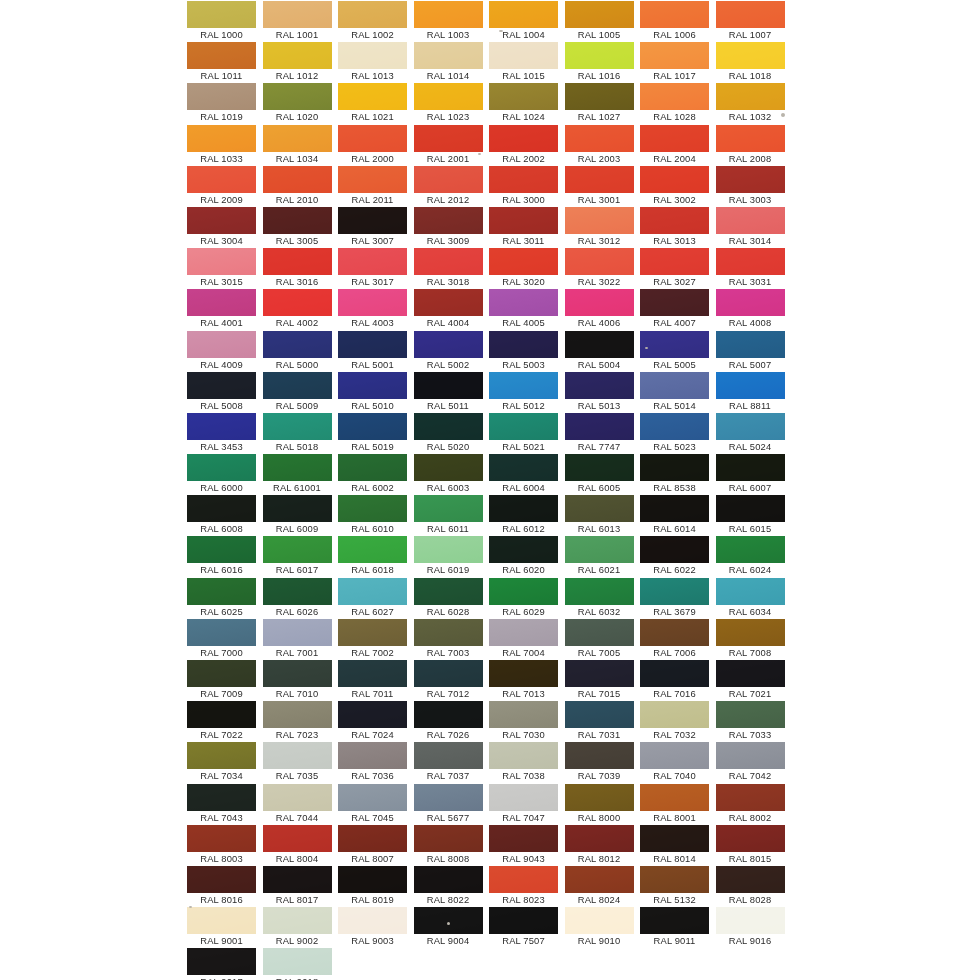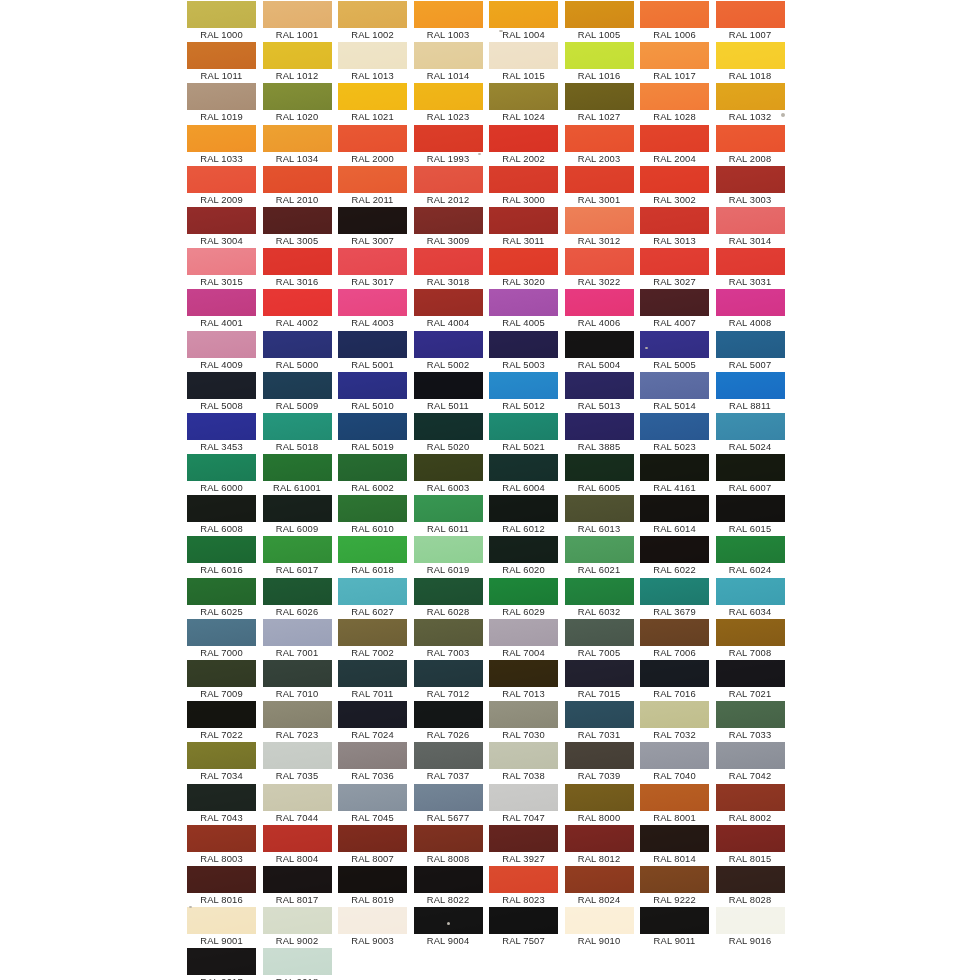--- a/index.html
+++ b/index.html
@@ -180,21 +180,21 @@
       <div class="swatch-cell">
         <span class="swatch-chip" style="background-color: rgb(236, 156, 47);"></span>
         <span class="swatch-label">RAL 1034</span>
       </div>
       <div class="swatch-cell">
         <span class="swatch-chip" style="background-color: rgb(231, 84, 49);"></span>
         <span class="swatch-label">RAL 2000</span>
       </div>
       <div class="swatch-cell">
         <span class="swatch-chip" style="background-color: rgb(218, 59, 39);"></span>
-        <span class="swatch-label">RAL 1993</span>
+        <span class="swatch-label">RAL 2001</span>
       </div>
       <div class="swatch-cell">
         <span class="swatch-chip" style="background-color: rgb(218, 53, 38);"></span>
         <span class="swatch-label">RAL 2002</span>
       </div>
       <div class="swatch-cell">
         <span class="swatch-chip" style="background-color: rgb(232, 84, 48);"></span>
         <span class="swatch-label">RAL 2003</span>
       </div>
       <div class="swatch-cell">
@@ -412,21 +412,21 @@
       <div class="swatch-cell">
         <span class="swatch-chip" style="background-color: rgb(19, 48, 44);"></span>
         <span class="swatch-label">RAL 5020</span>
       </div>
       <div class="swatch-cell">
         <span class="swatch-chip" style="background-color: rgb(29, 134, 110);"></span>
         <span class="swatch-label">RAL 5021</span>
       </div>
       <div class="swatch-cell">
         <span class="swatch-chip" style="background-color: rgb(42, 35, 96);"></span>
-        <span class="swatch-label">RAL 3885</span>
+        <span class="swatch-label">RAL 7747</span>
       </div>
       <div class="swatch-cell">
         <span class="swatch-chip" style="background-color: rgb(43, 92, 150);"></span>
         <span class="swatch-label">RAL 5023</span>
       </div>
       <div class="swatch-cell">
         <span class="swatch-chip" style="background-color: rgb(58, 138, 171);"></span>
         <span class="swatch-label">RAL 5024</span>
       </div>
       <div class="swatch-cell">
@@ -448,21 +448,21 @@
       <div class="swatch-cell">
         <span class="swatch-chip" style="background-color: rgb(22, 48, 44);"></span>
         <span class="swatch-label">RAL 6004</span>
       </div>
       <div class="swatch-cell">
         <span class="swatch-chip" style="background-color: rgb(22, 44, 28);"></span>
         <span class="swatch-label">RAL 6005</span>
       </div>
       <div class="swatch-cell">
         <span class="swatch-chip" style="background-color: rgb(20, 23, 15);"></span>
-        <span class="swatch-label">RAL 4161</span>
+        <span class="swatch-label">RAL 8538</span>
       </div>
       <div class="swatch-cell">
         <span class="swatch-chip" style="background-color: rgb(21, 25, 15);"></span>
         <span class="swatch-label">RAL 6007</span>
       </div>
       <div class="swatch-cell">
         <span class="swatch-chip" style="background-color: rgb(23, 27, 22);"></span>
         <span class="swatch-label">RAL 6008</span>
       </div>
       <div class="swatch-cell">
@@ -728,21 +728,21 @@
       <div class="swatch-cell">
         <span class="swatch-chip" style="background-color: rgb(123, 42, 29);"></span>
         <span class="swatch-label">RAL 8007</span>
       </div>
       <div class="swatch-cell">
         <span class="swatch-chip" style="background-color: rgb(122, 47, 31);"></span>
         <span class="swatch-label">RAL 8008</span>
       </div>
       <div class="swatch-cell">
         <span class="swatch-chip" style="background-color: rgb(97, 35, 30);"></span>
-        <span class="swatch-label">RAL 3927</span>
+        <span class="swatch-label">RAL 9043</span>
       </div>
       <div class="swatch-cell">
         <span class="swatch-chip" style="background-color: rgb(119, 37, 32);"></span>
         <span class="swatch-label">RAL 8012</span>
       </div>
       <div class="swatch-cell">
         <span class="swatch-chip" style="background-color: rgb(36, 24, 19);"></span>
         <span class="swatch-label">RAL 8014</span>
       </div>
       <div class="swatch-cell">
@@ -768,21 +768,21 @@
       <div class="swatch-cell">
         <span class="swatch-chip" style="background-color: rgb(217, 71, 44);"></span>
         <span class="swatch-label">RAL 8023</span>
       </div>
       <div class="swatch-cell">
         <span class="swatch-chip" style="background-color: rgb(141, 58, 31);"></span>
         <span class="swatch-label">RAL 8024</span>
       </div>
       <div class="swatch-cell">
         <span class="swatch-chip" style="background-color: rgb(122, 68, 31);"></span>
-        <span class="swatch-label">RAL 9222</span>
+        <span class="swatch-label">RAL 5132</span>
       </div>
       <div class="swatch-cell">
         <span class="swatch-chip" style="background-color: rgb(51, 33, 27);"></span>
         <span class="swatch-label">RAL 8028</span>
       </div>
       <div class="swatch-cell">
         <span class="swatch-chip" style="background-color: rgb(243, 228, 192);"></span>
         <span class="swatch-label">RAL 9001</span>
       </div>
       <div class="swatch-cell">

